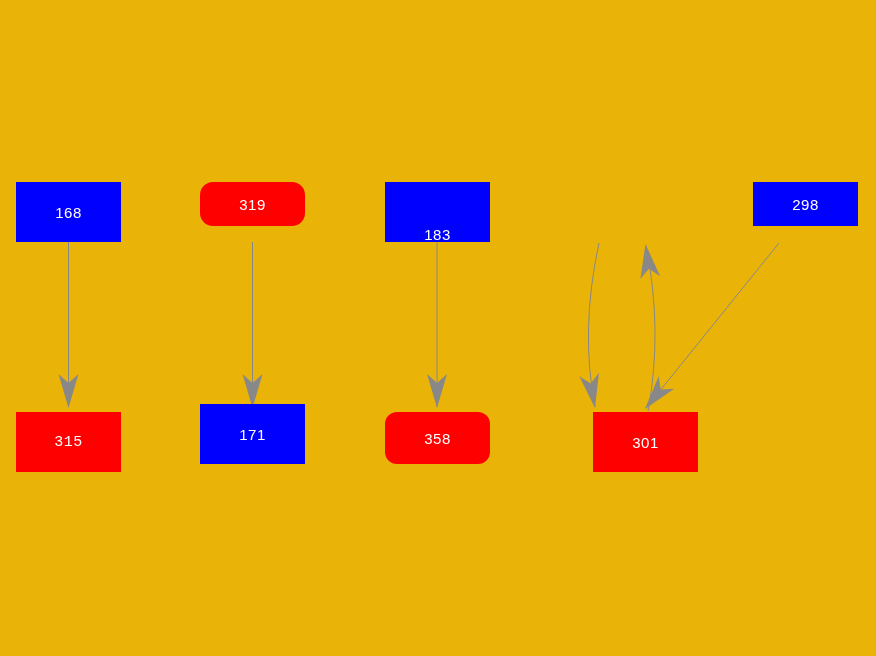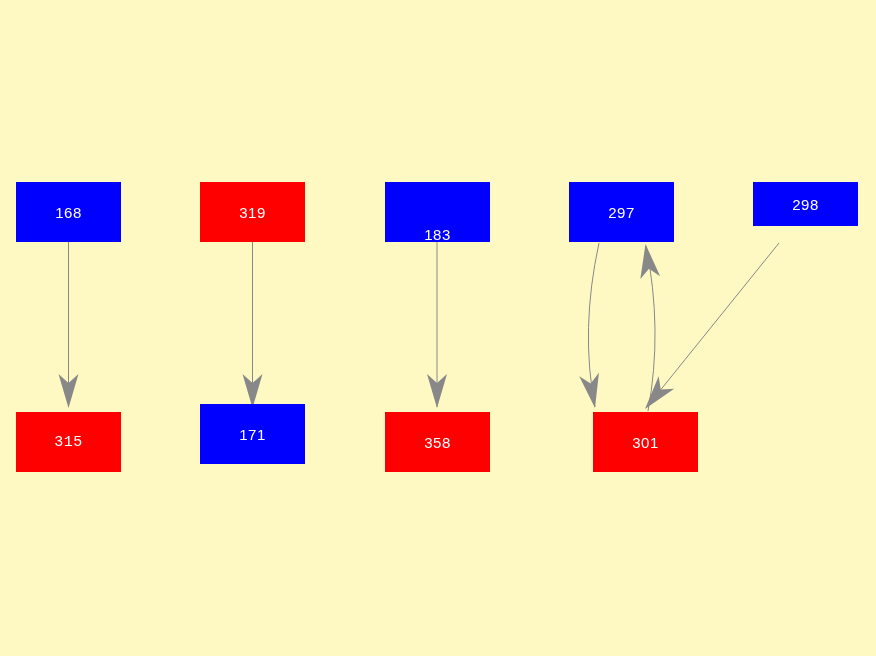--- a/index.html
+++ b/index.html
@@ -28,55 +28,52 @@
     justify-content: center;
     font-size: 15px;
     line-height: 1;
     letter-spacing: 0.5px;
     user-select: none;
   }
 </style>
 </head>
 <body>
 
-<div id="stage" style="width: 876px; height: 656px; background: #fef9c3;">
+<div id="stage" style="width: 876px; height: 656px; background: #eab308;">
   <svg id="edge-layer" width="876" height="656" viewBox="0 0 876 656" xmlns="http://www.w3.org/2000/svg">
       <path d="M 68.5 242 L 68.5 407" fill="none" stroke="#888888" stroke-width="1"></path>
       <polygon points="68.5,408 58.5,374 68.5,383 78.5,374" fill="#888888" stroke="none"></polygon>
       <path d="M 252.5 242 L 252.5 407" fill="none" stroke="#888888" stroke-width="1"></path>
       <polygon points="252.5,408 242.5,374 252.5,383 262.5,374" fill="#888888" stroke="none"></polygon>
       <path d="M 437 242 L 437 407" fill="none" stroke="#888888" stroke-width="1"></path>
       <polygon points="437,408 427,374 437,383 447,374" fill="#888888" stroke="none"></polygon>
       <path d="M 599 243 Q 580 330 595 407" fill="none" stroke="#888888" stroke-width="1"></path>
       <polygon points="595,408 579.2478844292023,376.2530181742542 590.6587955583267,383.3798061746948 598.9440394894464,372.7800546209156" fill="#888888" stroke="none"></polygon>
       <path d="M 648 411 Q 663 330 646 246" fill="none" stroke="#888888" stroke-width="1"></path>
       <polygon points="645.5,244 660.1345661200579,276.2773833276127 648.9793275240016,268.75670171853926 640.3292047452265,279.06084534681406" fill="#888888" stroke="none"></polygon>
       <path d="M 779 243 L 646 408" fill="none" stroke="#888888" stroke-width="1"></path>
       <polygon points="645,409 658.6254336811247,376.2838333999646 660.7330097762459,389.5713509635757 674.1683529102642,388.87024122096136" fill="#888888" stroke="none"></polygon>
     </svg>
 <div class="node" style="left: 16px; top: 182px; width: 105px; height: 60px; background: rgb(0, 0, 255); color: rgb(255, 255, 255);">
       <span>168</span>
     </div>
-    <div class="node" style="left: 200px; top: 182px; width: 105px; height: 60px; background: rgb(255, 0, 0); color: rgb(255, 255, 255);">
+    <div class="node" style="left: 200px; top: 182px; width: 105px; height: 44px; background: rgb(255, 0, 0); color: rgb(255, 255, 255); border-radius: 13px;">
       <span>319</span>
     </div>
     <div class="node" style="left: 385px; top: 182px; width: 105px; height: 60px; background: rgb(0, 0, 255); color: rgb(255, 255, 255); align-items: flex-end;">
       <span>183</span>
-    </div>
-    <div class="node" style="left: 569px; top: 182px; width: 105px; height: 60px; background: rgb(0, 0, 255); color: rgb(255, 255, 255);">
-      <span>297</span>
     </div>
     <div class="node" style="left: 753px; top: 182px; width: 105px; height: 44px; background: rgb(0, 0, 255); color: rgb(255, 255, 255);">
       <span>298</span>
     </div>
     <div class="node" style="left: 16px; top: 412px; width: 105px; height: 60px; background: rgb(255, 0, 0); color: rgb(255, 255, 255); font-family: Liberation Mono, monospace;">
       <span>315</span>
     </div>
     <div class="node" style="left: 200px; top: 404px; width: 105px; height: 60px; background: rgb(0, 0, 255); color: rgb(255, 255, 255);">
       <span>171</span>
     </div>
-    <div class="node" style="left: 385px; top: 412px; width: 105px; height: 60px; background: rgb(255, 0, 0); color: rgb(255, 255, 255);">
+    <div class="node" style="left: 385px; top: 412px; width: 105px; height: 52px; background: rgb(255, 0, 0); color: rgb(255, 255, 255); border-radius: 12px;">
       <span>358</span>
     </div>
     <div class="node" style="left: 569px; top: 412px; width: 105px; height: 60px; background: rgb(255, 0, 0); color: rgb(255, 255, 255); margin-left: 24px;">
       <span>301</span>
     </div>
   </div>
 
 </body></html>

